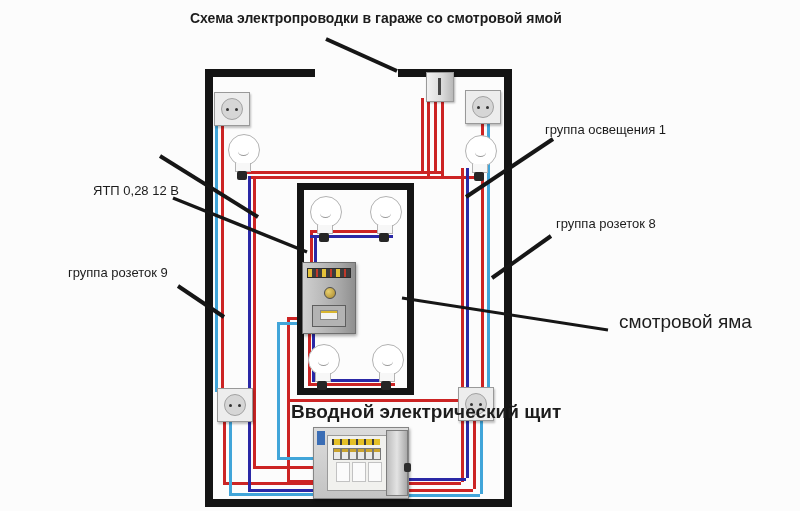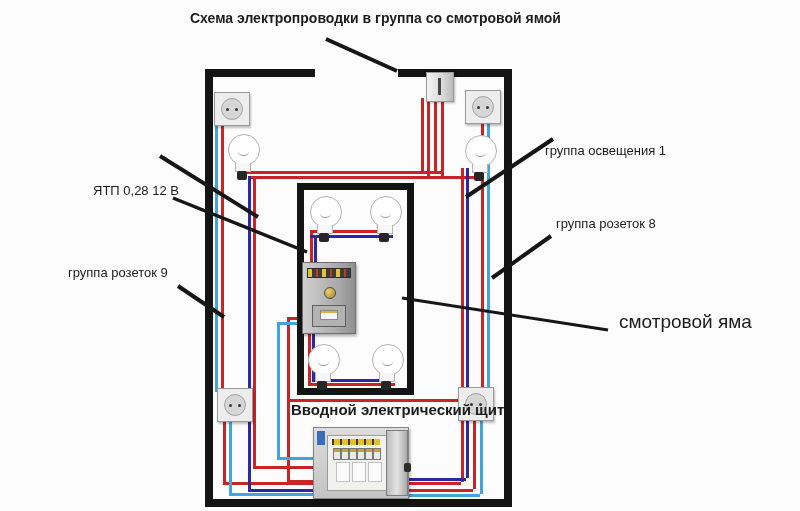--- a/index.html
+++ b/index.html
@@ -14,21 +14,21 @@
   .w.v{width:3px;}
 
   
   svg.lines{position:absolute;left:0;top:0;z-index:5;pointer-events:none;}
   svg.lines line{stroke:#161616;}
 
   
   .lbl{position:absolute;color:#1c1c1c;font-size:13px;white-space:nowrap;z-index:6;}
   .lbl.title{font-size:14px;font-weight:600;width:340px;text-align:center;}
   .lbl.big{font-size:19px;font-weight:500;}
-  .lbl.panel-t{font-size:15px;font-weight:600;}
+  .lbl.panel-t{font-size:19px;font-weight:600;}
 
   
   .socket{position:absolute;width:34px;height:32px;background:#ededed;border:1px solid #999;
           box-shadow:1px 2px 2px rgba(0,0,0,.25);z-index:4;}
   .socket .disc{position:absolute;left:6px;top:5px;width:20px;height:20px;border-radius:50%;
           background:#d6d6d6;border:1px solid #a2a2a2;}
   .socket .hole{position:absolute;top:9px;width:3px;height:3px;background:#333;border-radius:50%;}
   .socket .hole.l{left:4px;} .socket .hole.r{left:13px;}
 
   
@@ -238,21 +238,21 @@
   <svg class="lines" width="800" height="511">
     <line x1="326" y1="39" x2="397" y2="71" stroke-width="4"></line>
     <line x1="160" y1="156" x2="258" y2="217" stroke-width="4"></line>
     <line x1="173" y1="198" x2="307" y2="252" stroke-width="3.5"></line>
     <line x1="178" y1="286" x2="224" y2="317" stroke-width="4"></line>
     <line x1="553" y1="139" x2="466" y2="197" stroke-width="4"></line>
     <line x1="551" y1="236" x2="492" y2="278" stroke-width="4"></line>
     <line x1="402" y1="298" x2="608" y2="330" stroke-width="3"></line>
   </svg>
 
-  <div class="lbl title" style="left:190px;top:10px;">Схема электропроводки в группа со смотровой ямой</div>
+  <div class="lbl title" style="left:190px;top:10px;">Схема электропроводки в гараже со смотровой ямой</div>
   <div class="lbl" style="left:93px;top:183px;">ЯТП 0,28 12 В</div>
   <div class="lbl" style="left:68px;top:265px;">группа розеток 9</div>
-  <div class="lbl" style="left:545px;top:122px;margin-top:21px;">группа освещения 1</div>
+  <div class="lbl" style="left:545px;top:122px;">группа освещения 1</div>
   <div class="lbl" style="left:556px;top:216px;">группа розеток 8</div>
   <div class="lbl big" style="left:619px;top:311px;">смотровой яма</div>
   <div class="lbl panel-t" style="left:291px;top:401px;">Вводной электрический щит</div>
 
 </div>
 
 </body></html>

